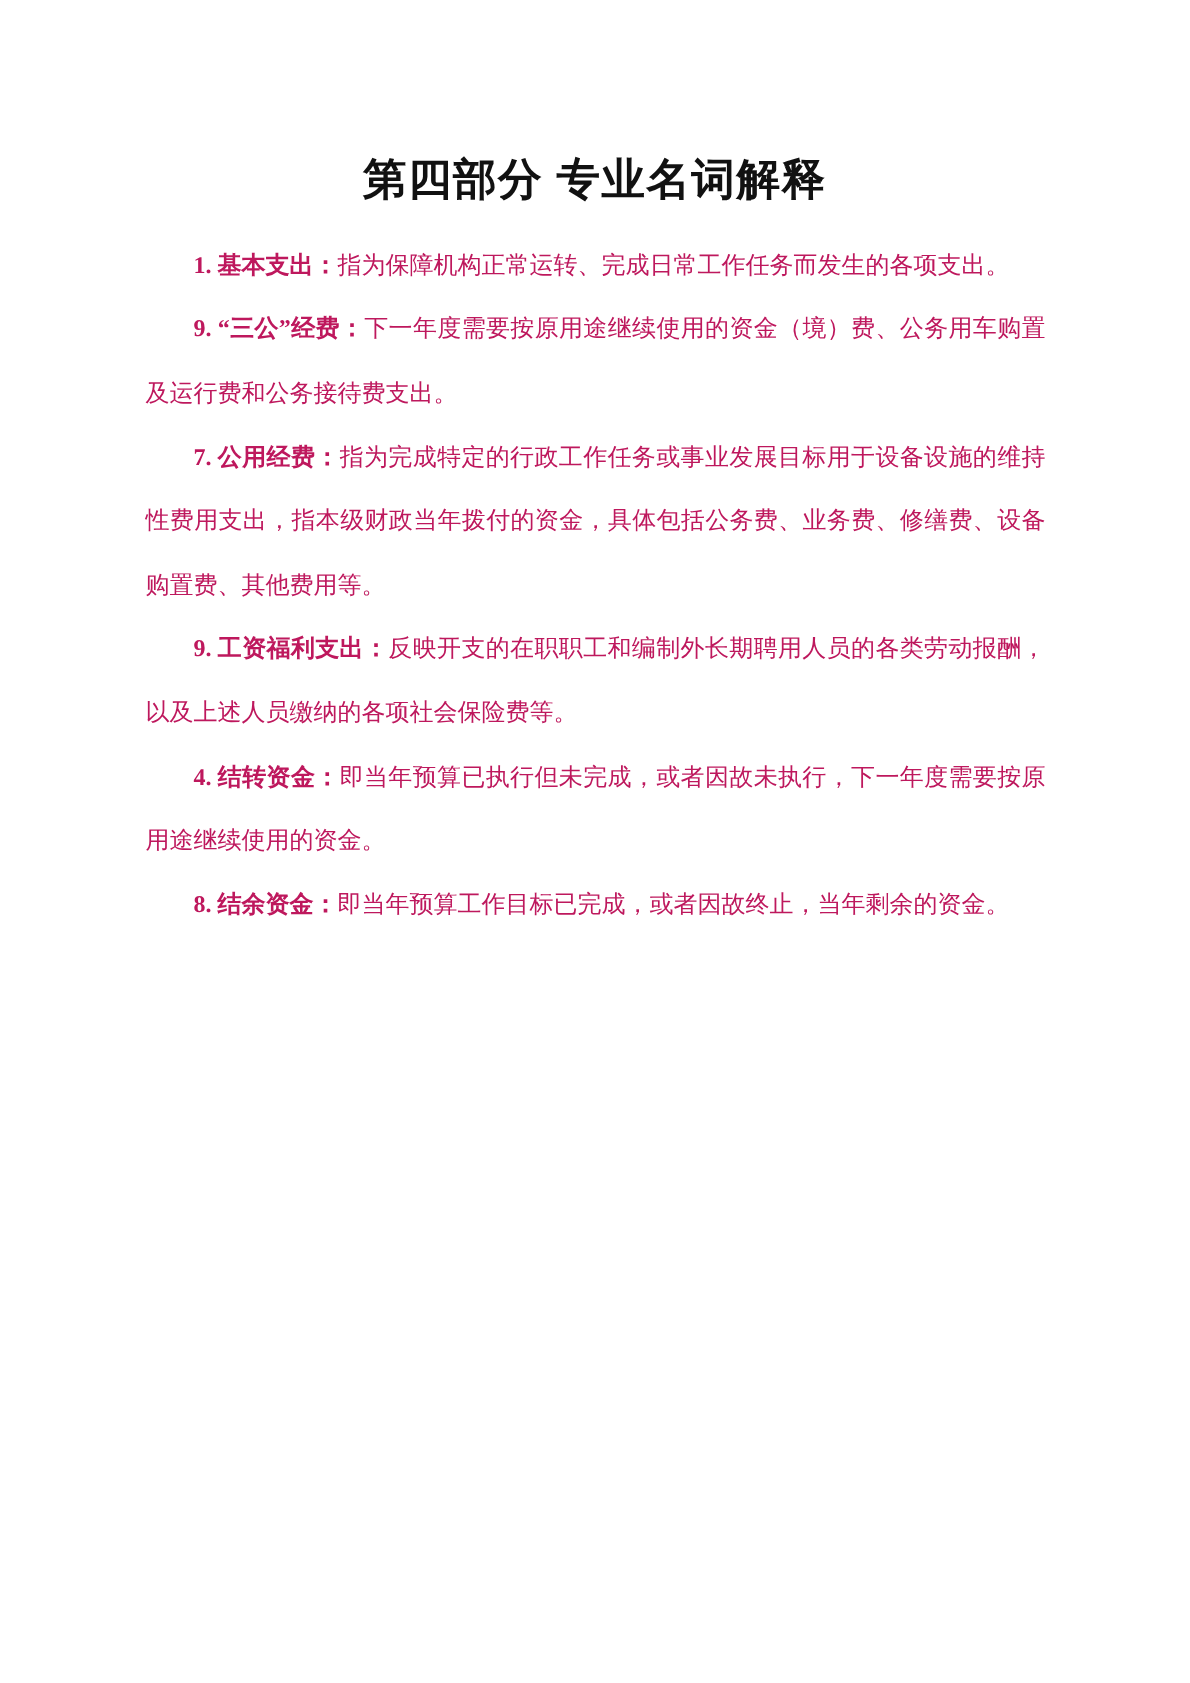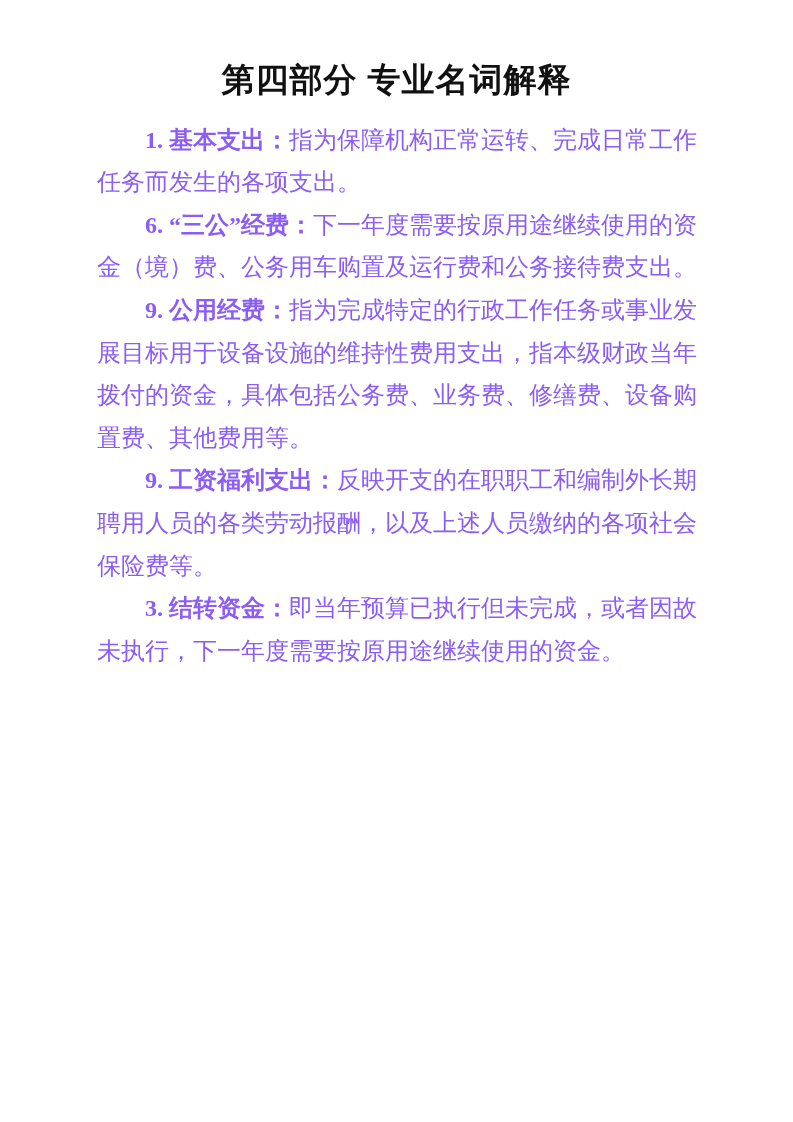--- a/index.html
+++ b/index.html
@@ -15,53 +15,54 @@
     color: #1a1a1a;
   }
   .page {
     width: 793px;
     height: 1122px;
     background: #ffffff;
     box-sizing: border-box;
   }
   .doc-title {
     margin: 0;
-    padding-top: 60px;
+    padding-top: 103px;
     text-align: center;
     font-family: "Liberation Sans", "DejaVu Sans", sans-serif;
     font-weight: 700;
-    font-size: 33px;
+    font-size: 29px;
     line-height: 1.2;
     letter-spacing: 1px;
     color: #111111;
   }
   .content {
     margin: 19px 96px 0 97px;
     width: 600px;
     font-family: "Liberation Serif", "DejaVu Serif", serif;
-    font-size: 24px;
+    font-size: 16px;
     line-height: 42.6px;
     text-align: justify;
-    color: #8b5cf6;
+    color: #be185d;
   }
   .content p {
     margin: 0;
     padding: 0;
     text-indent: 2em;
   }
   .term {
     font-weight: 700;
   }
 </style>
 </head>
 <body>
 
 <div class="page">
   <h1 class="doc-title">第四部分 专业名词解释</h1>
 
   <div class="content">
     <p><span class="term">1. 基本支出：</span><span>指为保障机构正常运转、完成日常工作任务而发生的各项支出。</span></p>
-    <p><span class="term">6. “三公”经费：</span><span>下一年度需要按原用途继续使用的资金（境）费、公务用车购置及运行费和公务接待费支出。</span></p>
-    <p><span class="term">9. 公用经费：</span><span>指为完成特定的行政工作任务或事业发展目标用于设备设施的维持性费用支出，指本级财政当年拨付的资金，具体包括公务费、业务费、修缮费、设备购置费、其他费用等。</span></p>
+    <p><span class="term">9. “三公”经费：</span><span>下一年度需要按原用途继续使用的资金（境）费、公务用车购置及运行费和公务接待费支出。</span></p>
+    <p><span class="term">7. 公用经费：</span><span>指为完成特定的行政工作任务或事业发展目标用于设备设施的维持性费用支出，指本级财政当年拨付的资金，具体包括公务费、业务费、修缮费、设备购置费、其他费用等。</span></p>
     <p><span class="term">9. 工资福利支出：</span><span>反映开支的在职职工和编制外长期聘用人员的各类劳动报酬，以及上述人员缴纳的各项社会保险费等。</span></p>
-    <p><span class="term">3. 结转资金：</span><span>即当年预算已执行但未完成，或者因故未执行，下一年度需要按原用途继续使用的资金。</span></p>
+    <p><span class="term">4. 结转资金：</span><span>即当年预算已执行但未完成，或者因故未执行，下一年度需要按原用途继续使用的资金。</span></p>
+    <p><span class="term">8. 结余资金：</span><span>即当年预算工作目标已完成，或者因故终止，当年剩余的资金。</span></p>
   </div>
 </div>
 
 </body></html>

